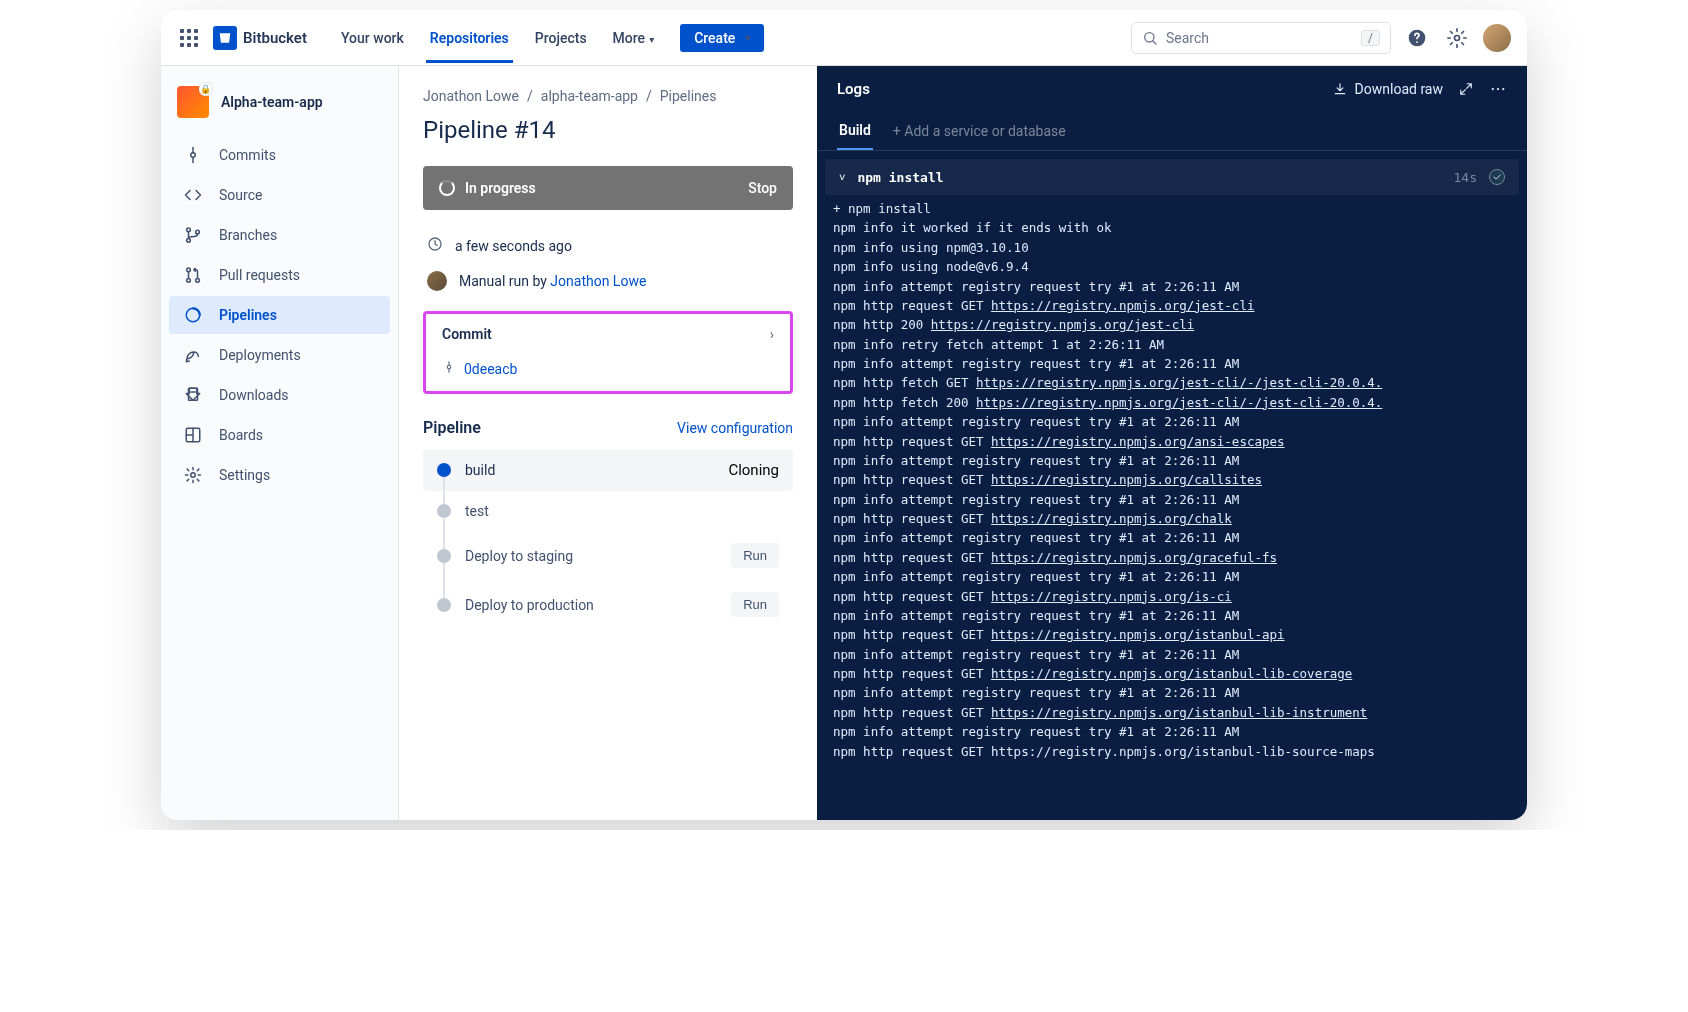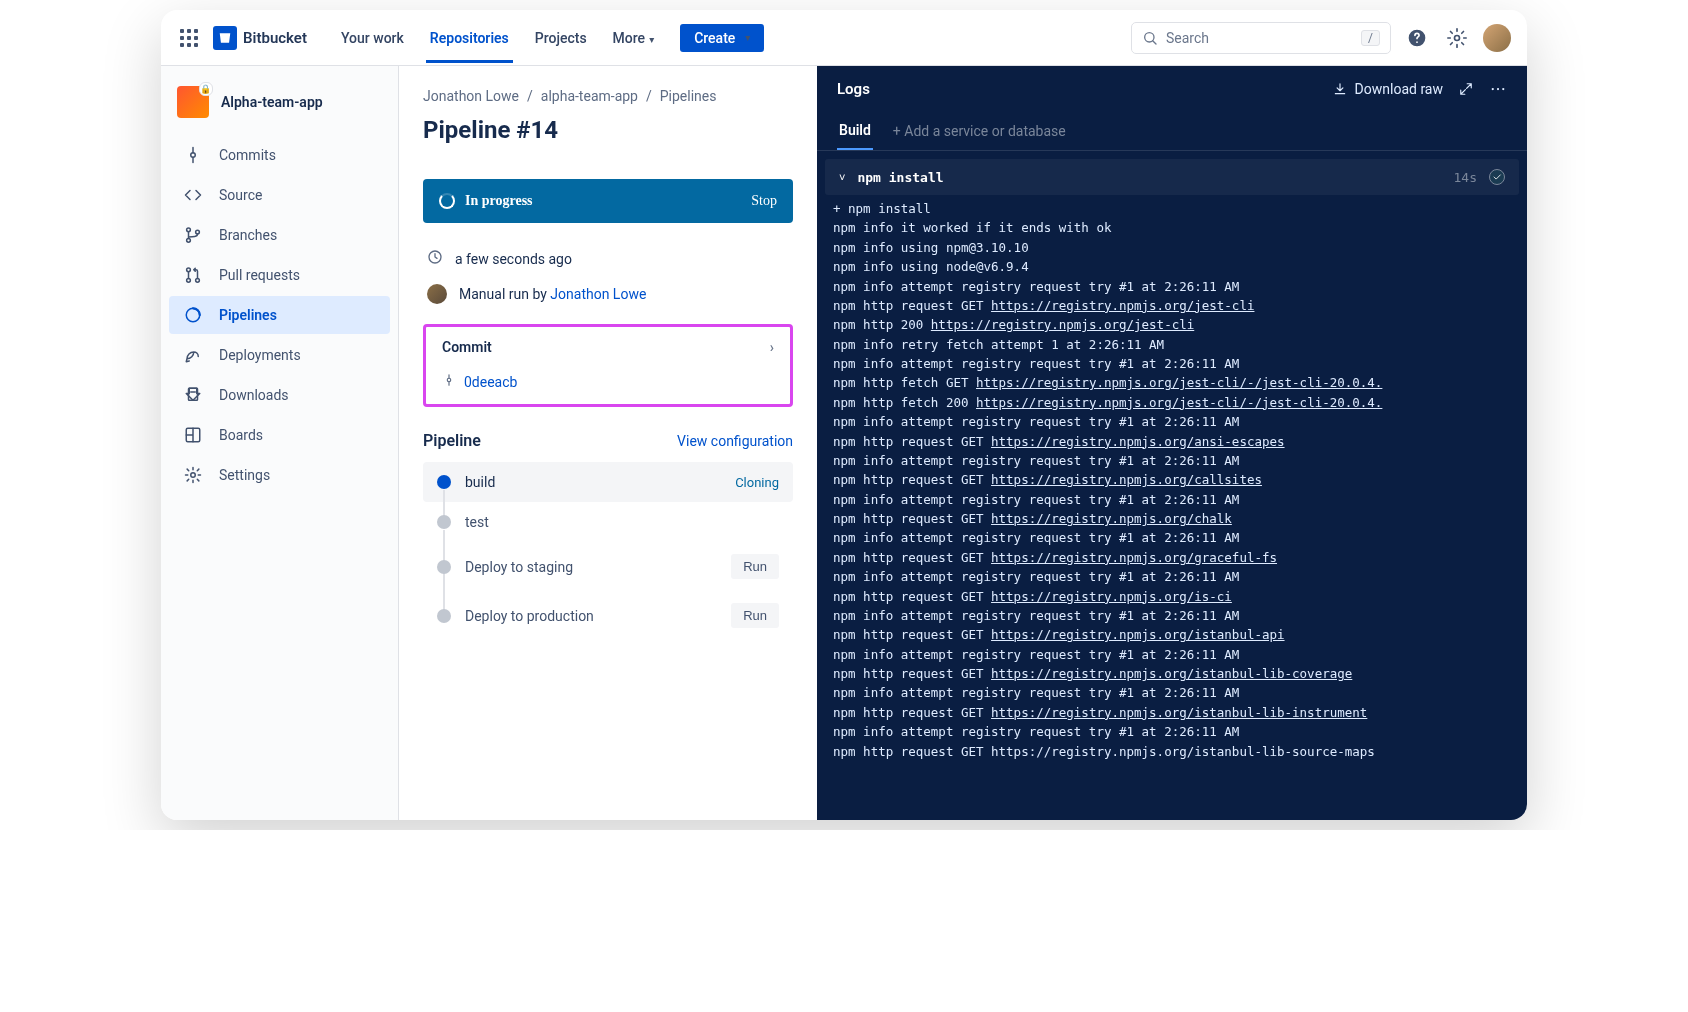--- a/index.html
+++ b/index.html
@@ -124,25 +124,25 @@
 
 
 .middle {
   width: 418px; padding: 22px 24px 0 24px; overflow-y: auto;
 }
 .breadcrumbs {
   display: flex; align-items: center; gap: 8px; color: #5E6C84;
   font-size: 14px; margin-bottom: 12px;
 }
 .breadcrumbs .sep { color: #5E6C84; }
-.page-title { font-size: 24px; font-weight: 700; margin-bottom: 35px; }
+.page-title { font-size: 24px; font-weight: 400; margin-bottom: 22px; }
 .status-bar {
-  background: #0369a1; color: #fff; border-radius: 4px;
+  background: #737373; color: #fff; border-radius: 4px;
   padding: 14px 16px; display: flex; align-items: flex-start;
-  justify-content: space-between; margin-bottom: 18px; font-family: Liberation Serif, serif;
+  justify-content: space-between; margin-bottom: 18px;
 }
 .status-left { display: flex; align-items: center; gap: 10px; font-weight: 600; }
 .status-left .spin {
   width: 16px; height: 16px; border: 2.5px solid #fff;
   border-top-color: rgba(255,255,255,0.2); border-radius: 50%;
 }
 .stop-btn { color: #fff; font-weight: 500; cursor: pointer; }
 .meta-row { display: flex; align-items: center; gap: 12px; padding: 8px 4px; }
 .meta-ico { color: #5E6C84; }
 .meta-row a { color: #0052CC; text-decoration: none; }
@@ -188,21 +188,21 @@
   background: none;
 }
 .step-line {
   position: absolute; left: 20px; top: 28px; bottom: -20px;
   width: 2px; background: #DFE1E6; z-index: 1;
 }
 .step:last-child .step-line { display: none; }
 .step-label { color: #42526E; font-size: 14px; }
 .step.current .step-label { color: #172B4D; }
 .step-status {
-  margin-left: auto; color: #0369a1; font-size: 13px; text-align: center;
+  margin-left: auto; color: #000000; font-size: 15px; text-align: center;
 }
 .run-btn {
   margin-left: auto; background: #F4F5F7; border: none;
   padding: 5px 12px; border-radius: 3px; font-size: 13px;
   color: #42526E; cursor: pointer;
 }
 
 
 .logs {
   flex: 1; background: #0A1E42; color: #fff;

